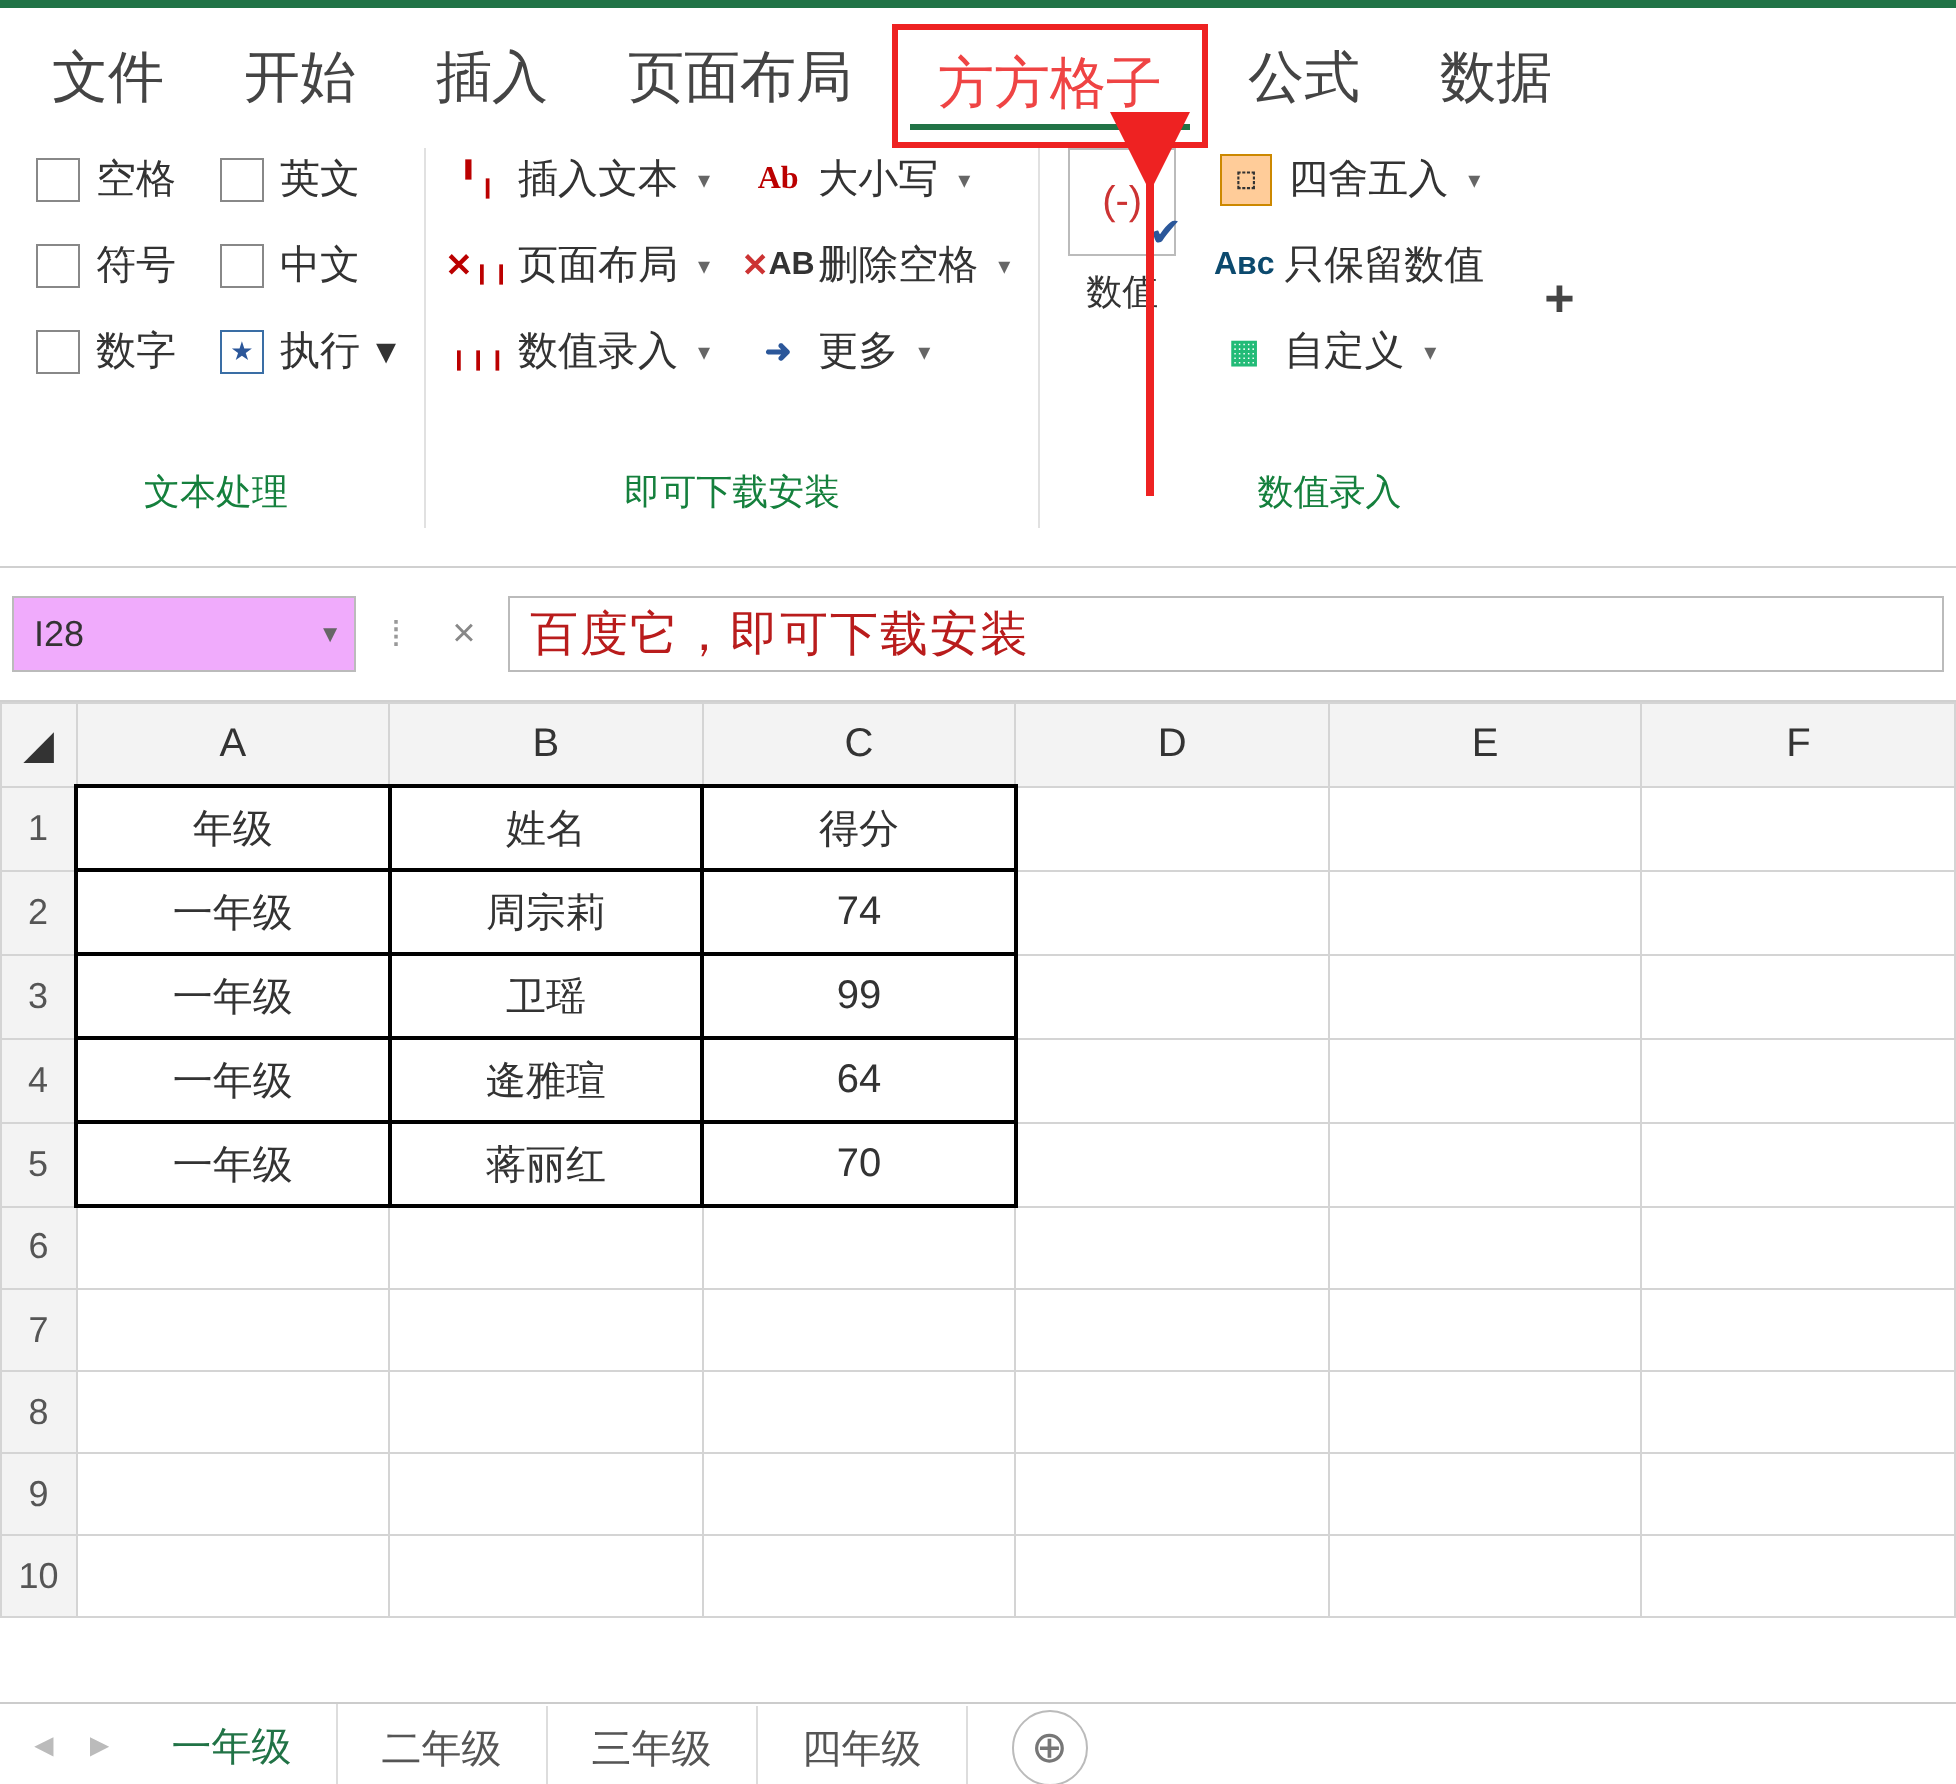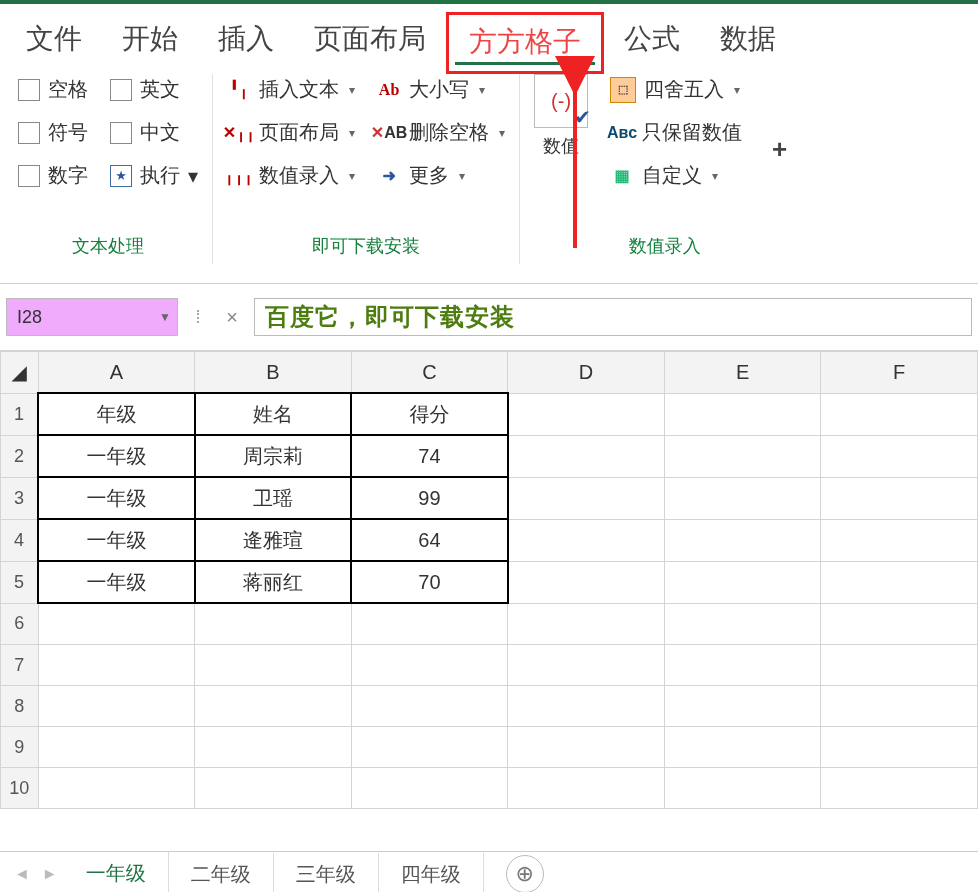--- a/index.html
+++ b/index.html
@@ -29,21 +29,21 @@
 .big-ico{width:52px;height:52px;border:1px solid #bbb;display:flex;align-items:center;justify-content:center;font-size:20px;color:#c33;position:relative;margin-bottom:4px}
 .big-ico .check{position:absolute;right:-4px;bottom:-2px;color:#2b579a;font-size:20px}
 .vcol{display:flex;flex-direction:column;align-items:center;gap:2px;font-size:18px}
 .plus-btn{font-size:26px;font-weight:bold;color:#444;padding:0 8px;align-self:center}
 .namebox-row{display:flex;align-items:center;padding:14px 6px;gap:8px;border-bottom:1px solid #d0d0d0}
 .namebox{width:150px;height:36px;border:1px solid #bbb;display:flex;align-items:center;padding:0 10px;font-size:18px;position:relative;background:#f0abfc}
 .namebox .dd{position:absolute;right:6px;color:#666;font-size:12px}
 .fx-sep{width:24px;text-align:center;color:#999;font-size:18px}
 .fx-x{width:28px;text-align:center;color:#888;font-size:20px}
 .fx-bar{flex:1;height:36px;border:1px solid #bbb;background:#fff;display:flex;align-items:center;padding:0 10px;font-size:24px;color:#e22}
-.annot{color:#4d7c0f;font-weight:700;letter-spacing:1px}
+.annot{color:#b91c1c;font-weight:400;letter-spacing:1px}
 .sheet-area{flex:1;overflow:hidden;position:relative}
 table.sheet{border-collapse:collapse;width:100%}
 table.sheet th,table.sheet td{border:1px solid #d4d4d4;height:40px;font-size:20px;font-weight:normal;text-align:center;padding:0}
 table.sheet .corner{background:#f3f3f3;width:36px}
 table.sheet th.colh{background:#f3f3f3;width:155px}
 table.sheet th.rowh{background:#f3f3f3;width:36px;font-size:18px;color:#555}
 td.bordered{border:2px solid #000 !important}
 .sheet-tabs{display:flex;align-items:center;border-top:1px solid #ccc;height:44px;padding:0 8px;background:#fff}
 .nav-arr{color:#bbb;font-size:16px;padding:0 6px;cursor:pointer}
 .stab{padding:8px 22px;font-size:20px;color:#555;cursor:pointer;border-right:1px solid #ddd}

